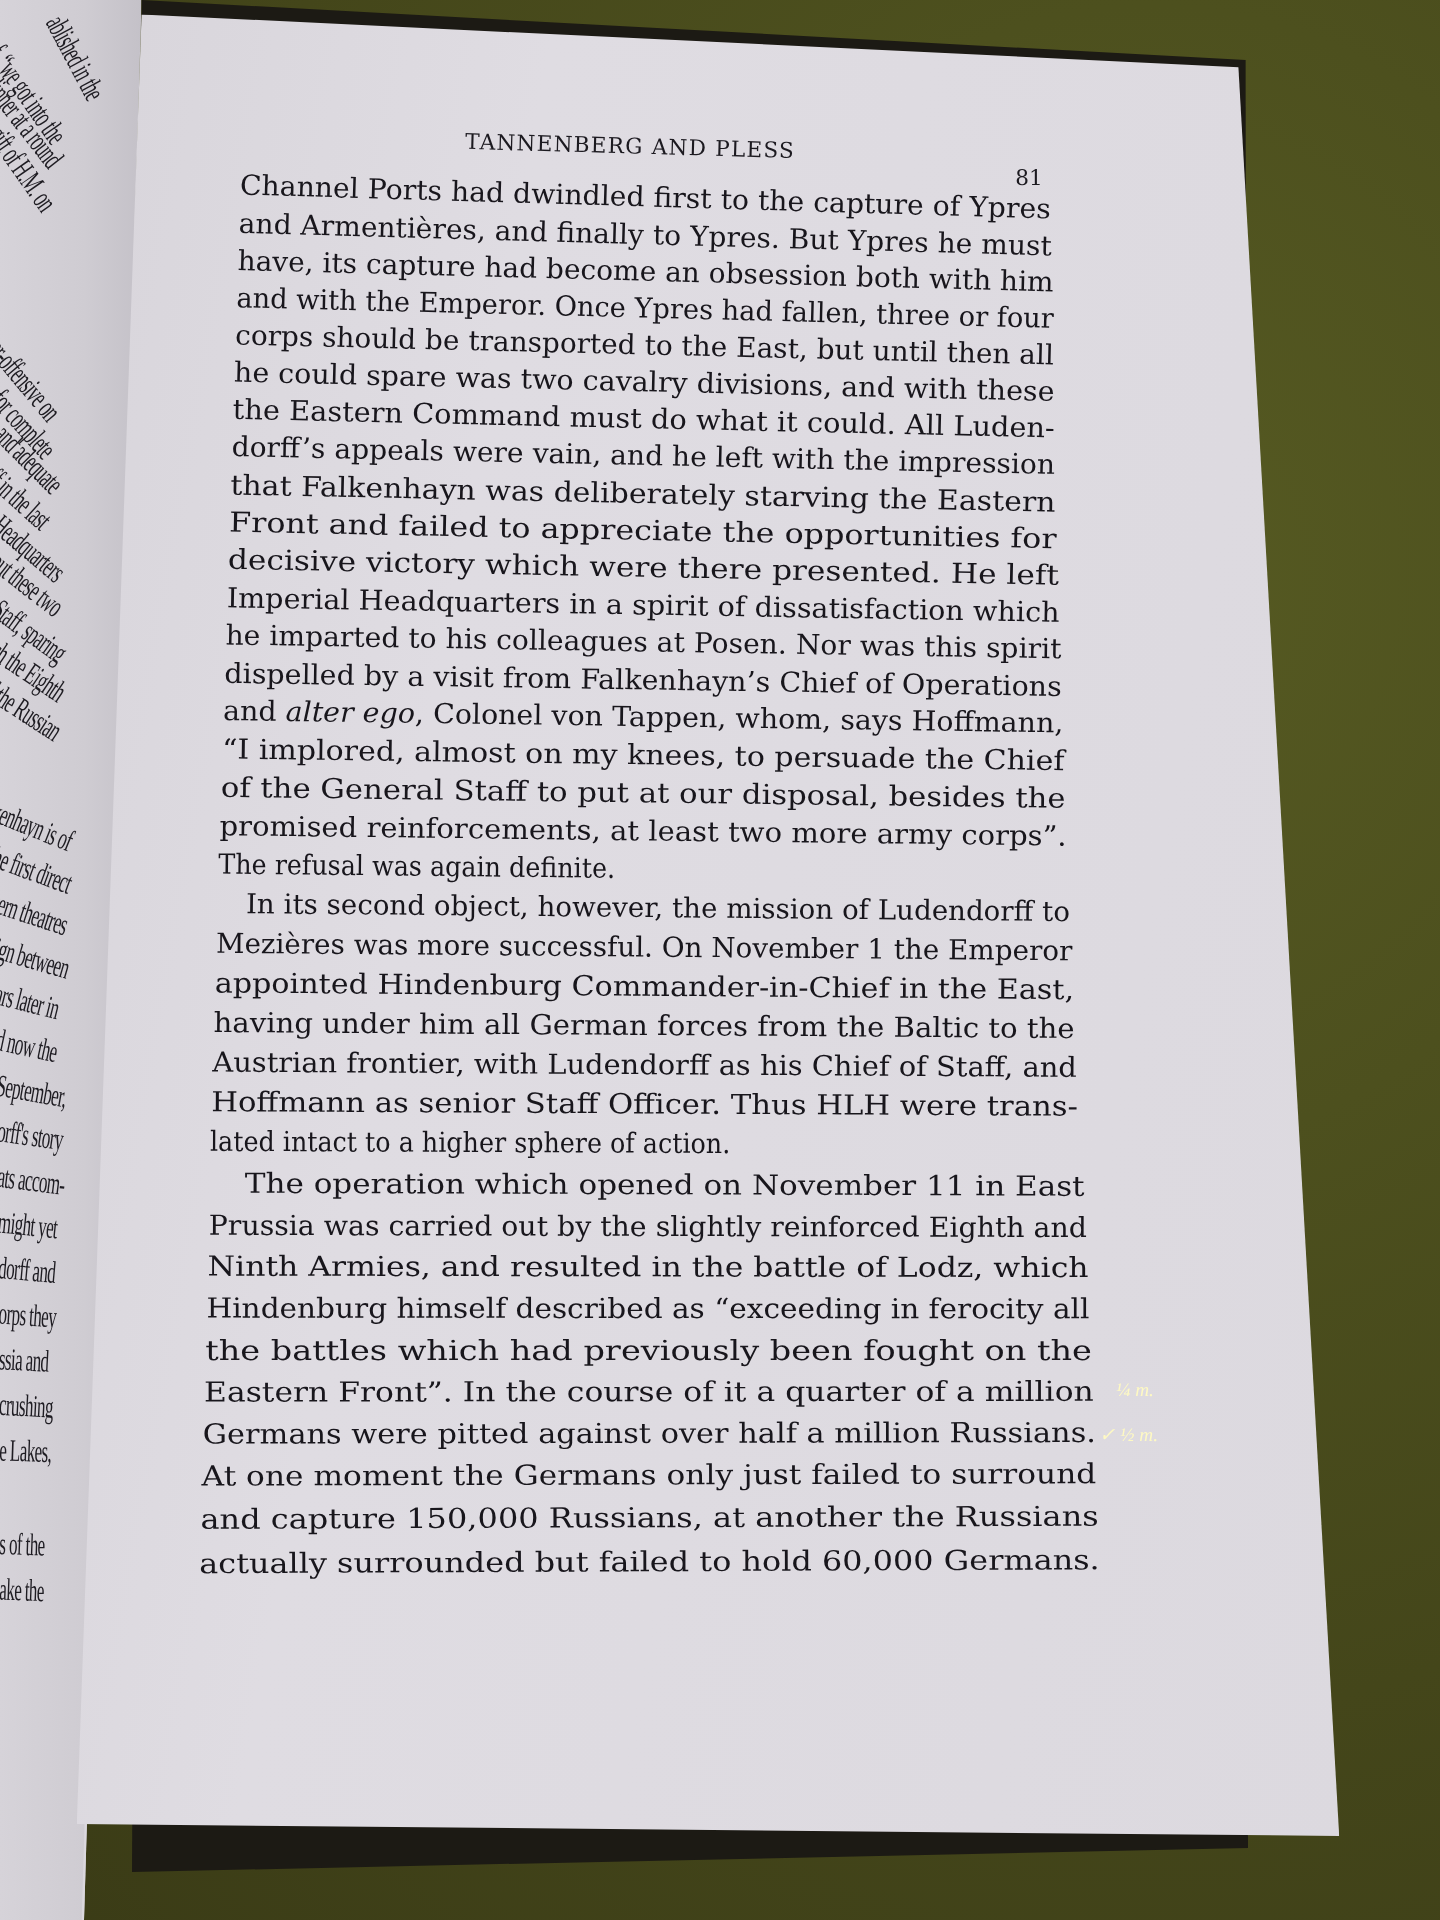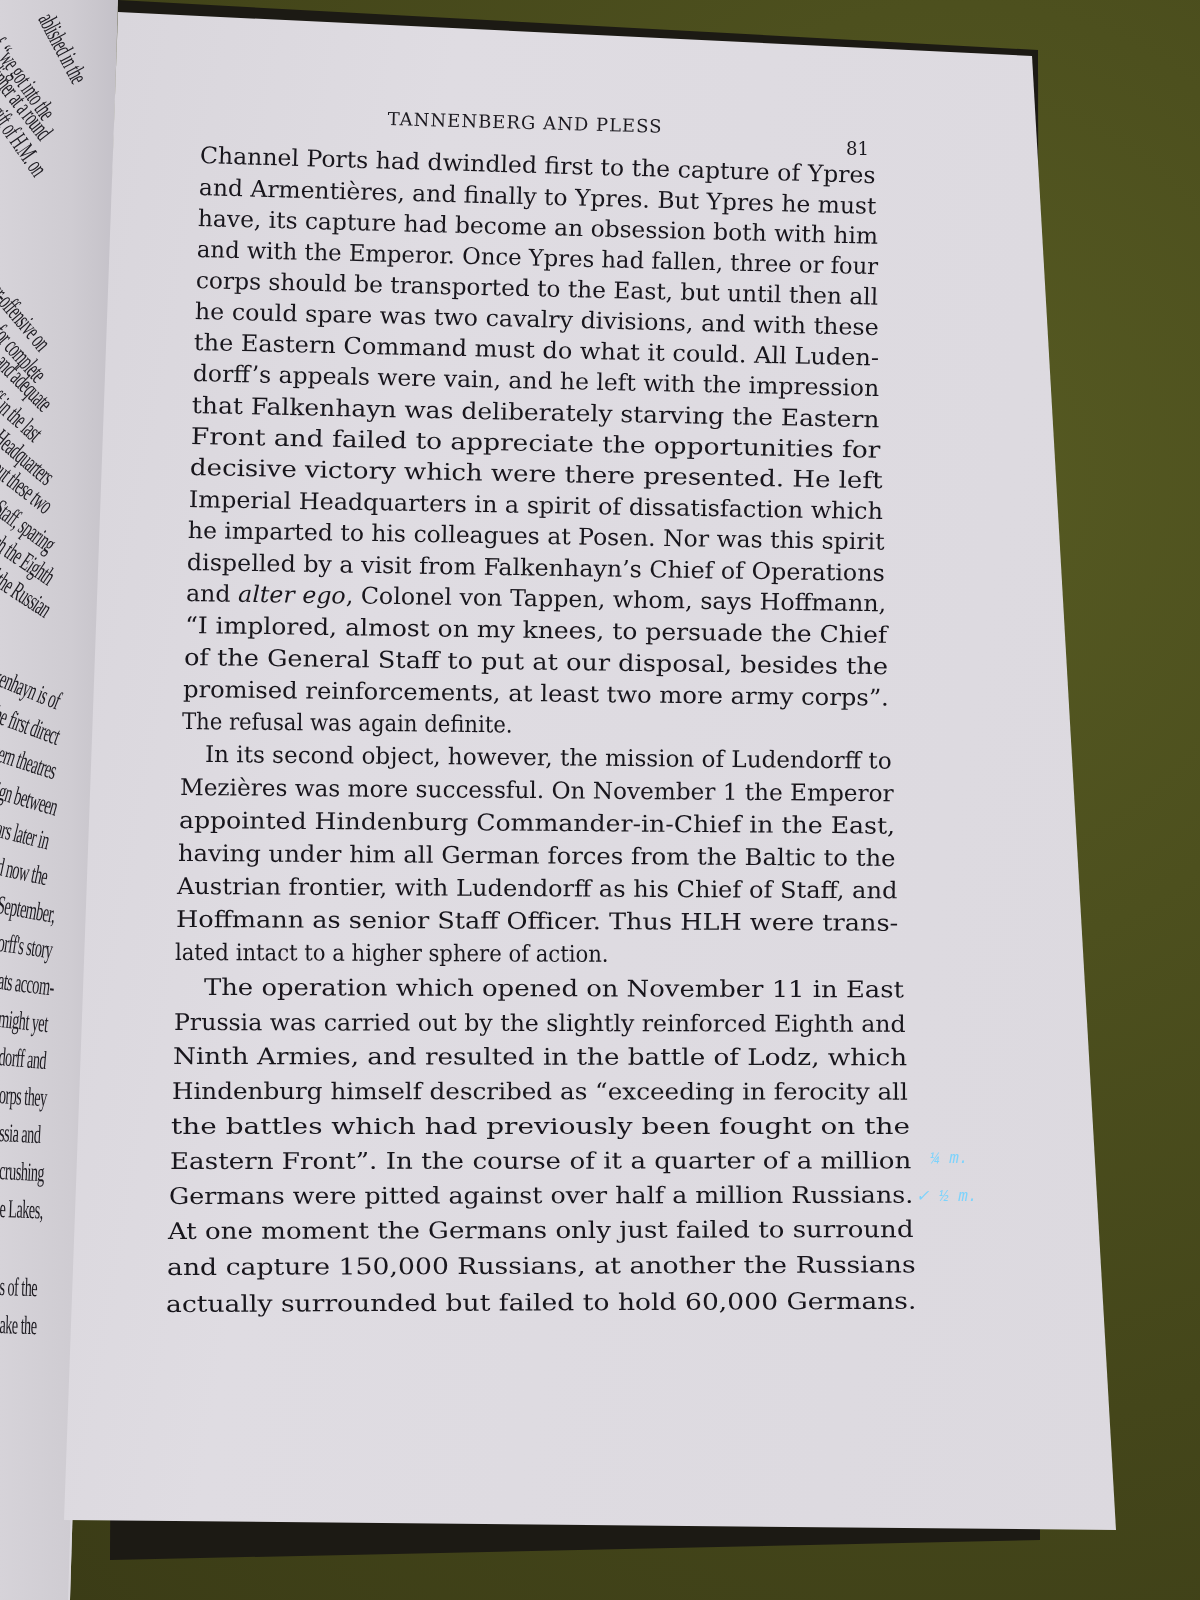--- a/index.html
+++ b/index.html
@@ -49,22 +49,22 @@
     }
     .text-block {
       position: absolute; left: 0; top: 0;
     }
     .line {
       position: absolute; white-space: nowrap;
       font-family: "DejaVu Serif", serif; font-size: 23px; color: #18161c;
       transform-origin: left center;
     }
     .handwritten {
-      position: absolute; font-family: Liberation Mono, monospace;
-      color: #7dd3fc; font-size: 16px; font-style: italic;
+      position: absolute; font-family: Liberation Serif, serif;
+      color: #fef9c3; font-size: 16px; font-style: italic;
     }
   </style>
 </head>
 <body>
 
 <div class="left-page">
   <div class="left-gutter"></div>
   <div id="left-lines">
       <div class="left-line" style="left: 58px; top: 8px; transform-origin: left top; transform: rotate(62deg) scaleX(0.55);">ablished in the</div>
       <div class="left-line" style="left: 8px; top: 32px; transform-origin: left top; transform: rotate(55deg) scaleX(0.55);">f, “we got into the</div>

